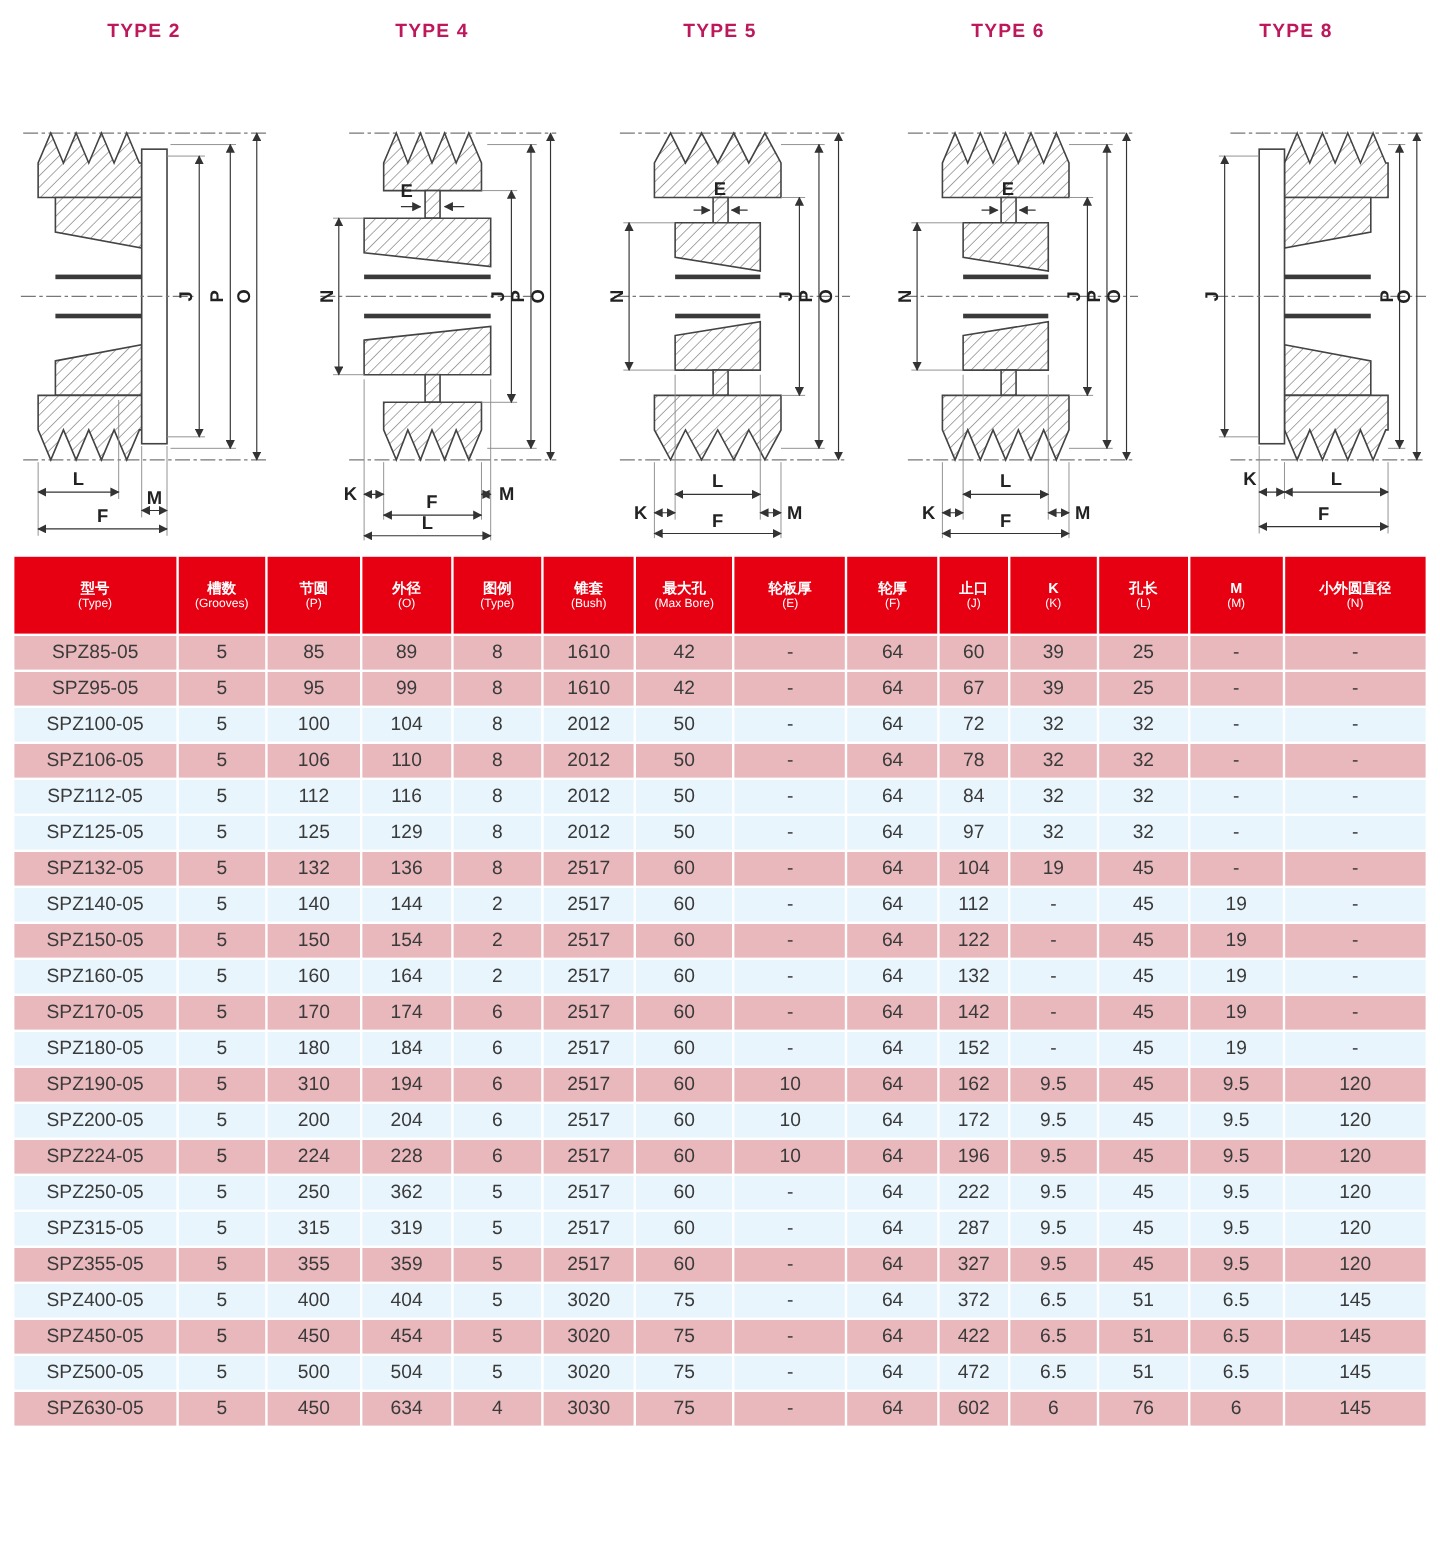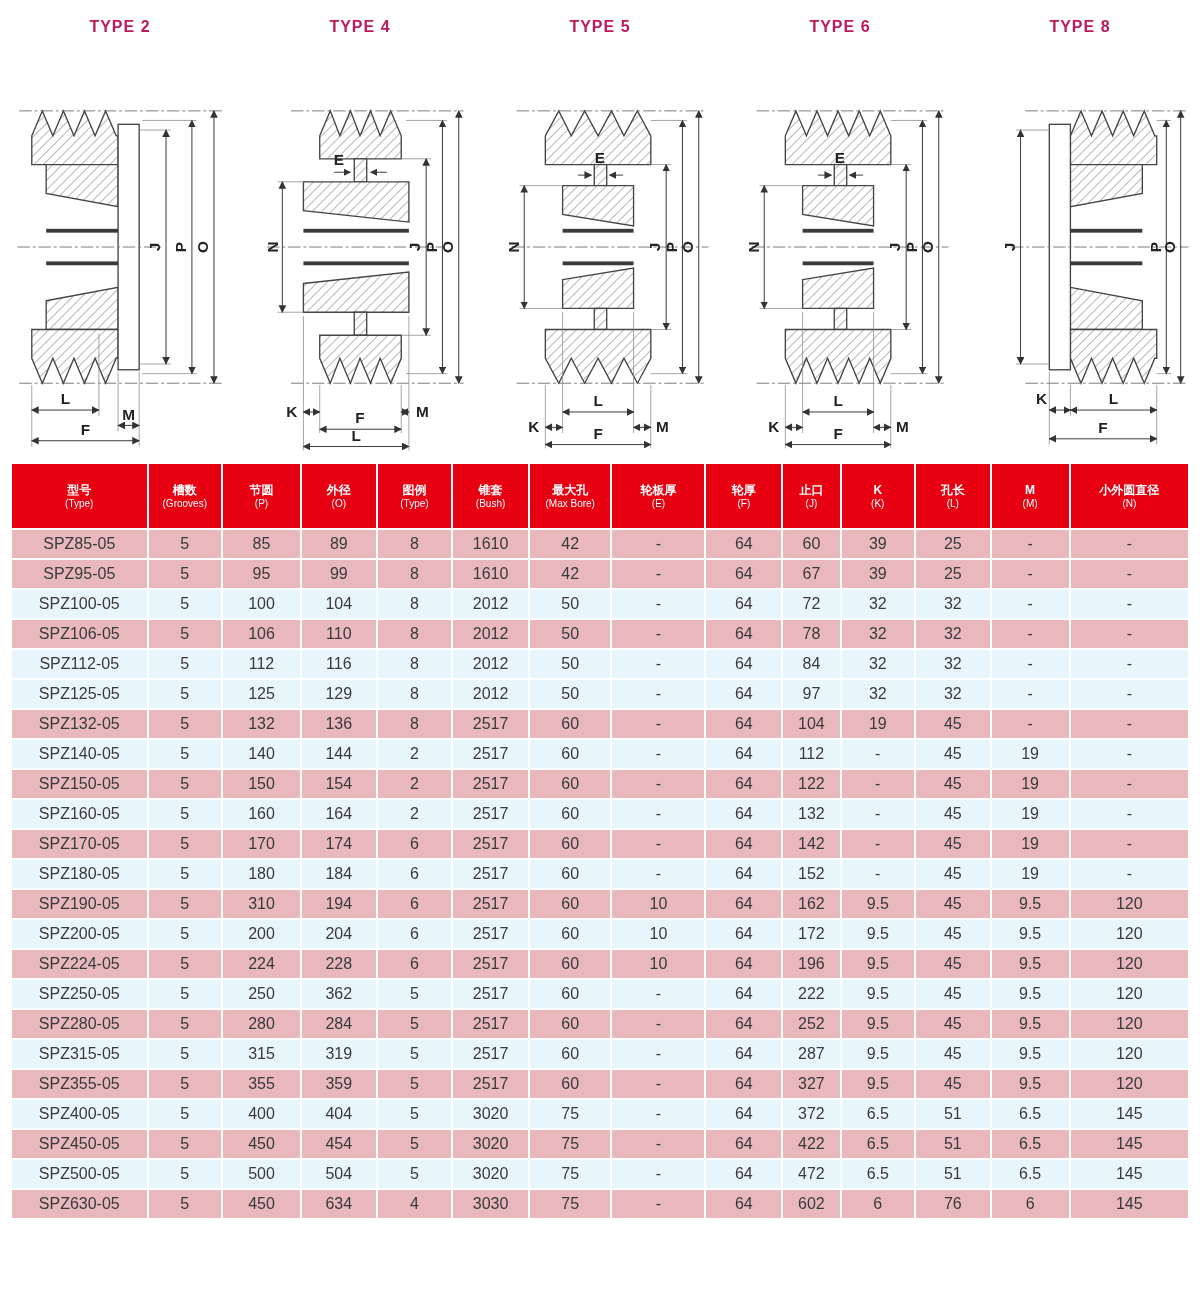--- a/index.html
+++ b/index.html
@@ -637,36 +637,20 @@
         <td>2517</td>
         <td>60</td>
         <td>-</td>
         <td>64</td>
         <td>222</td>
         <td>9.5</td>
         <td>45</td>
         <td>9.5</td>
         <td>120</td>
       </tr>
-      <tr class="odd">
-        <td>SPZ280-05</td>
-        <td>5</td>
-        <td>280</td>
-        <td>284</td>
-        <td>5</td>
-        <td>2517</td>
-        <td>60</td>
-        <td>-</td>
-        <td>64</td>
-        <td>252</td>
-        <td>9.5</td>
-        <td>45</td>
-        <td>9.5</td>
-        <td>120</td>
-      </tr>
       <tr class="even">
         <td>SPZ315-05</td>
         <td>5</td>
         <td>315</td>
         <td>319</td>
         <td>5</td>
         <td>2517</td>
         <td>60</td>
         <td>-</td>
         <td>64</td>

